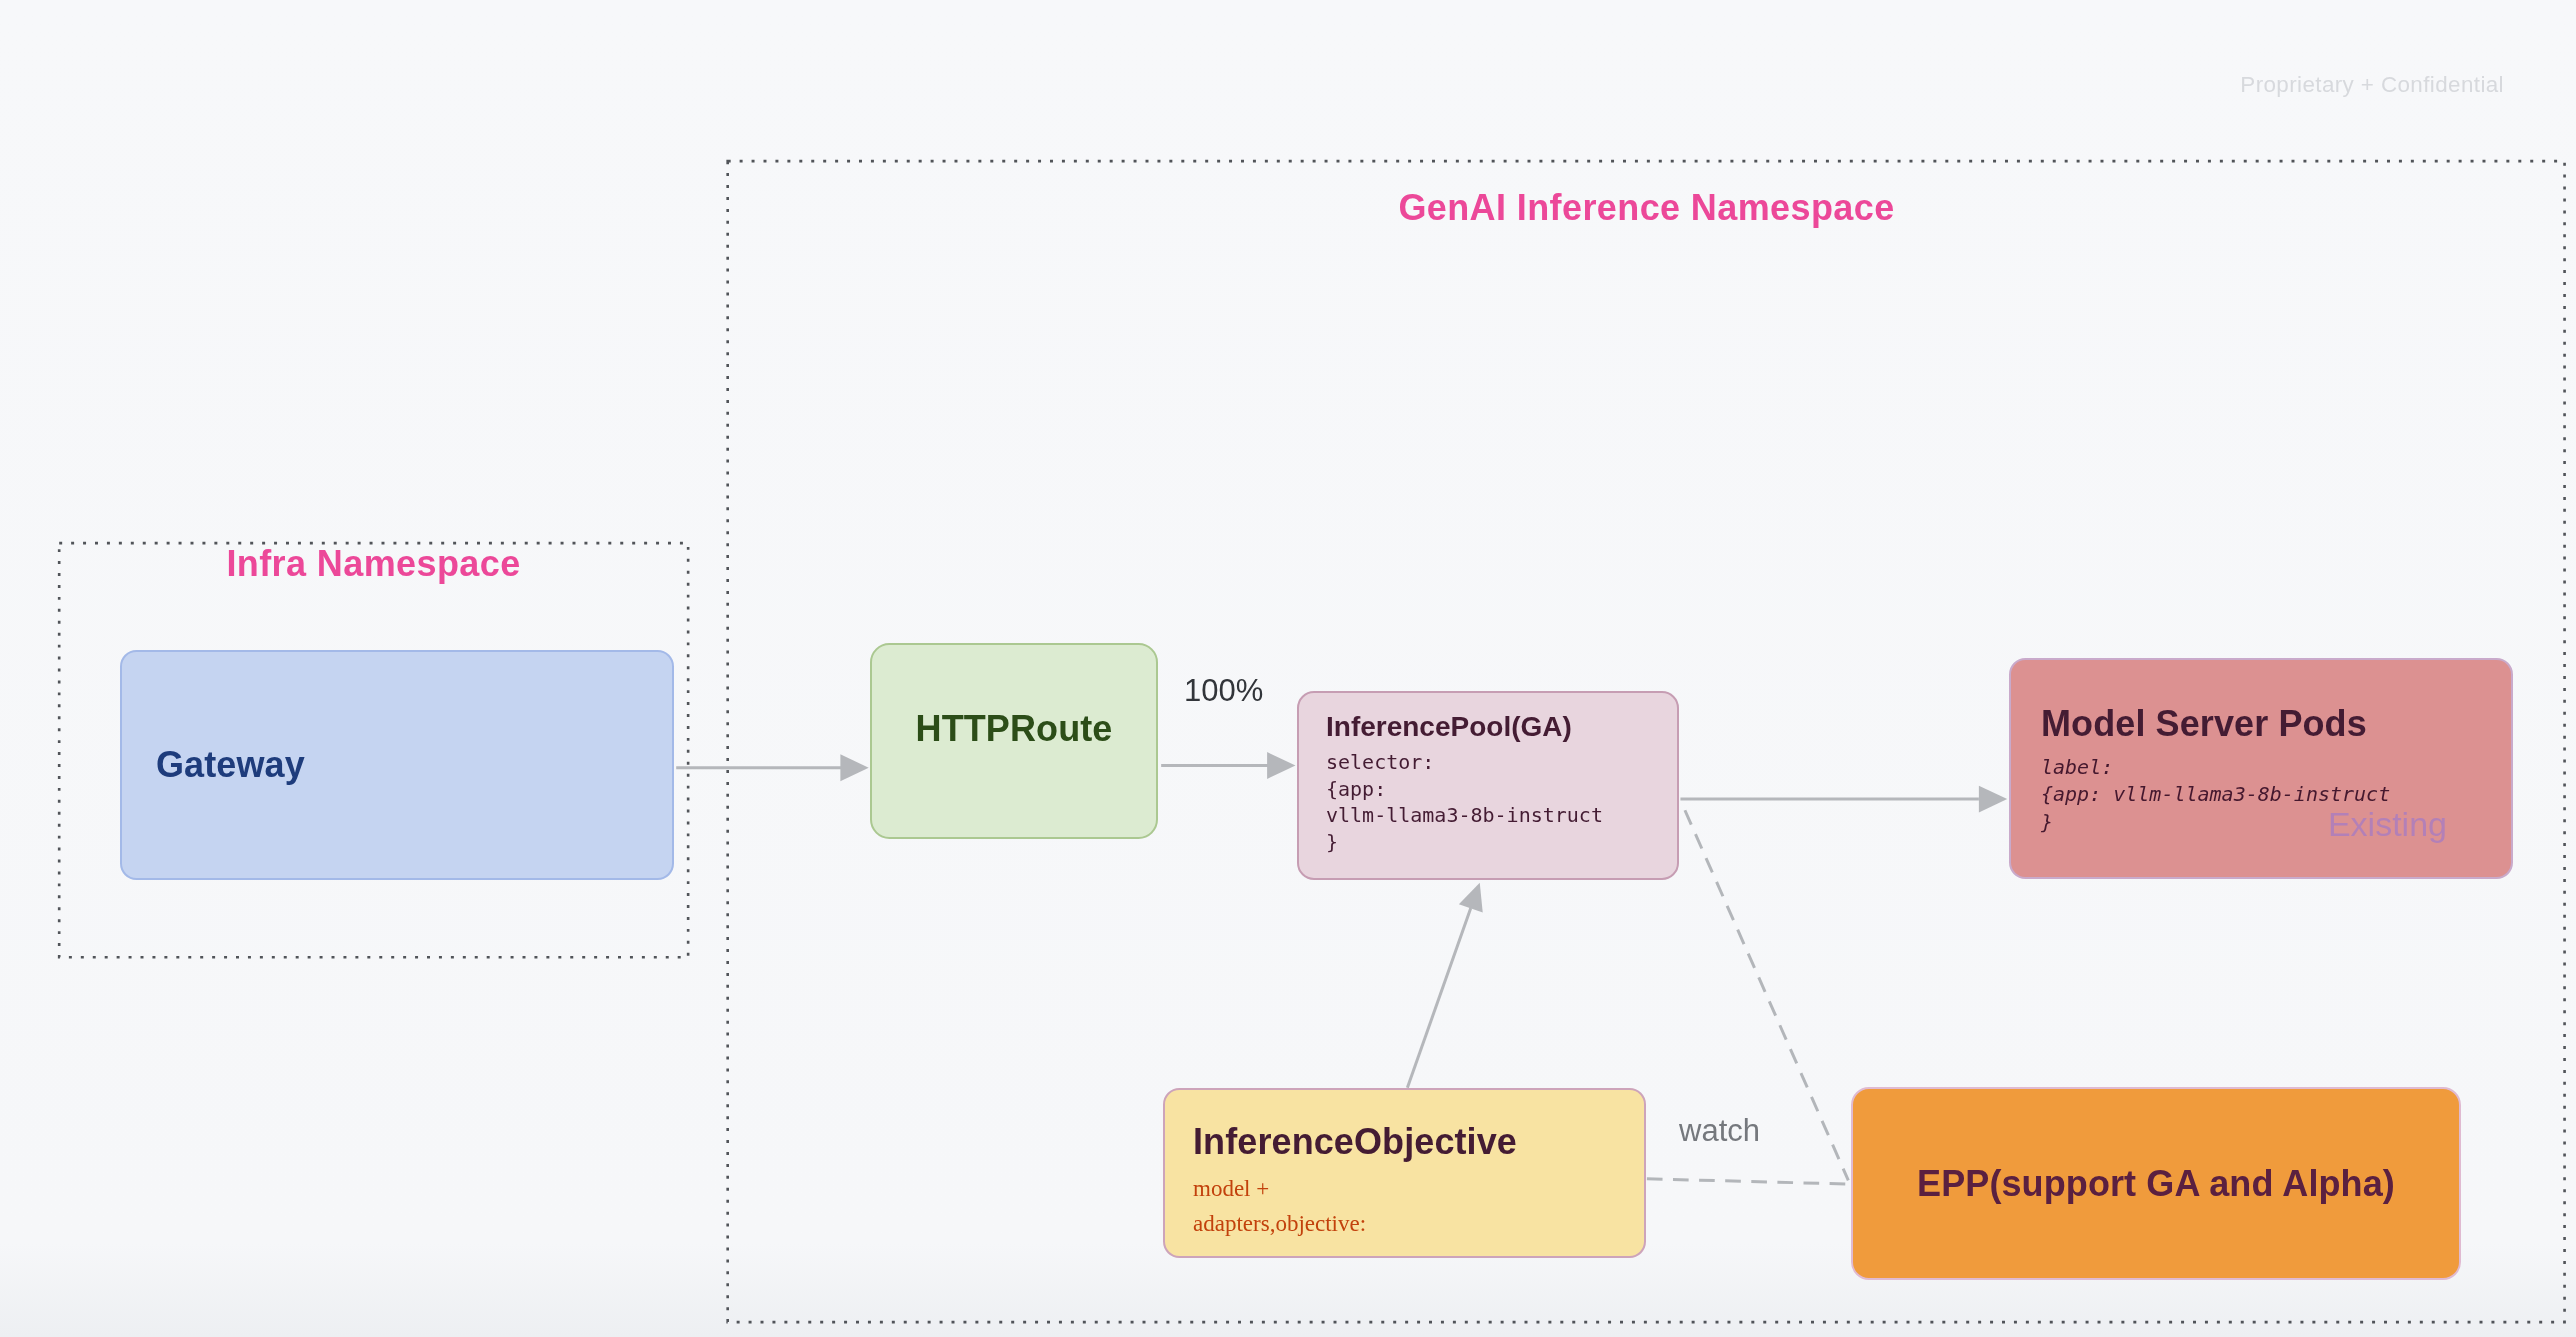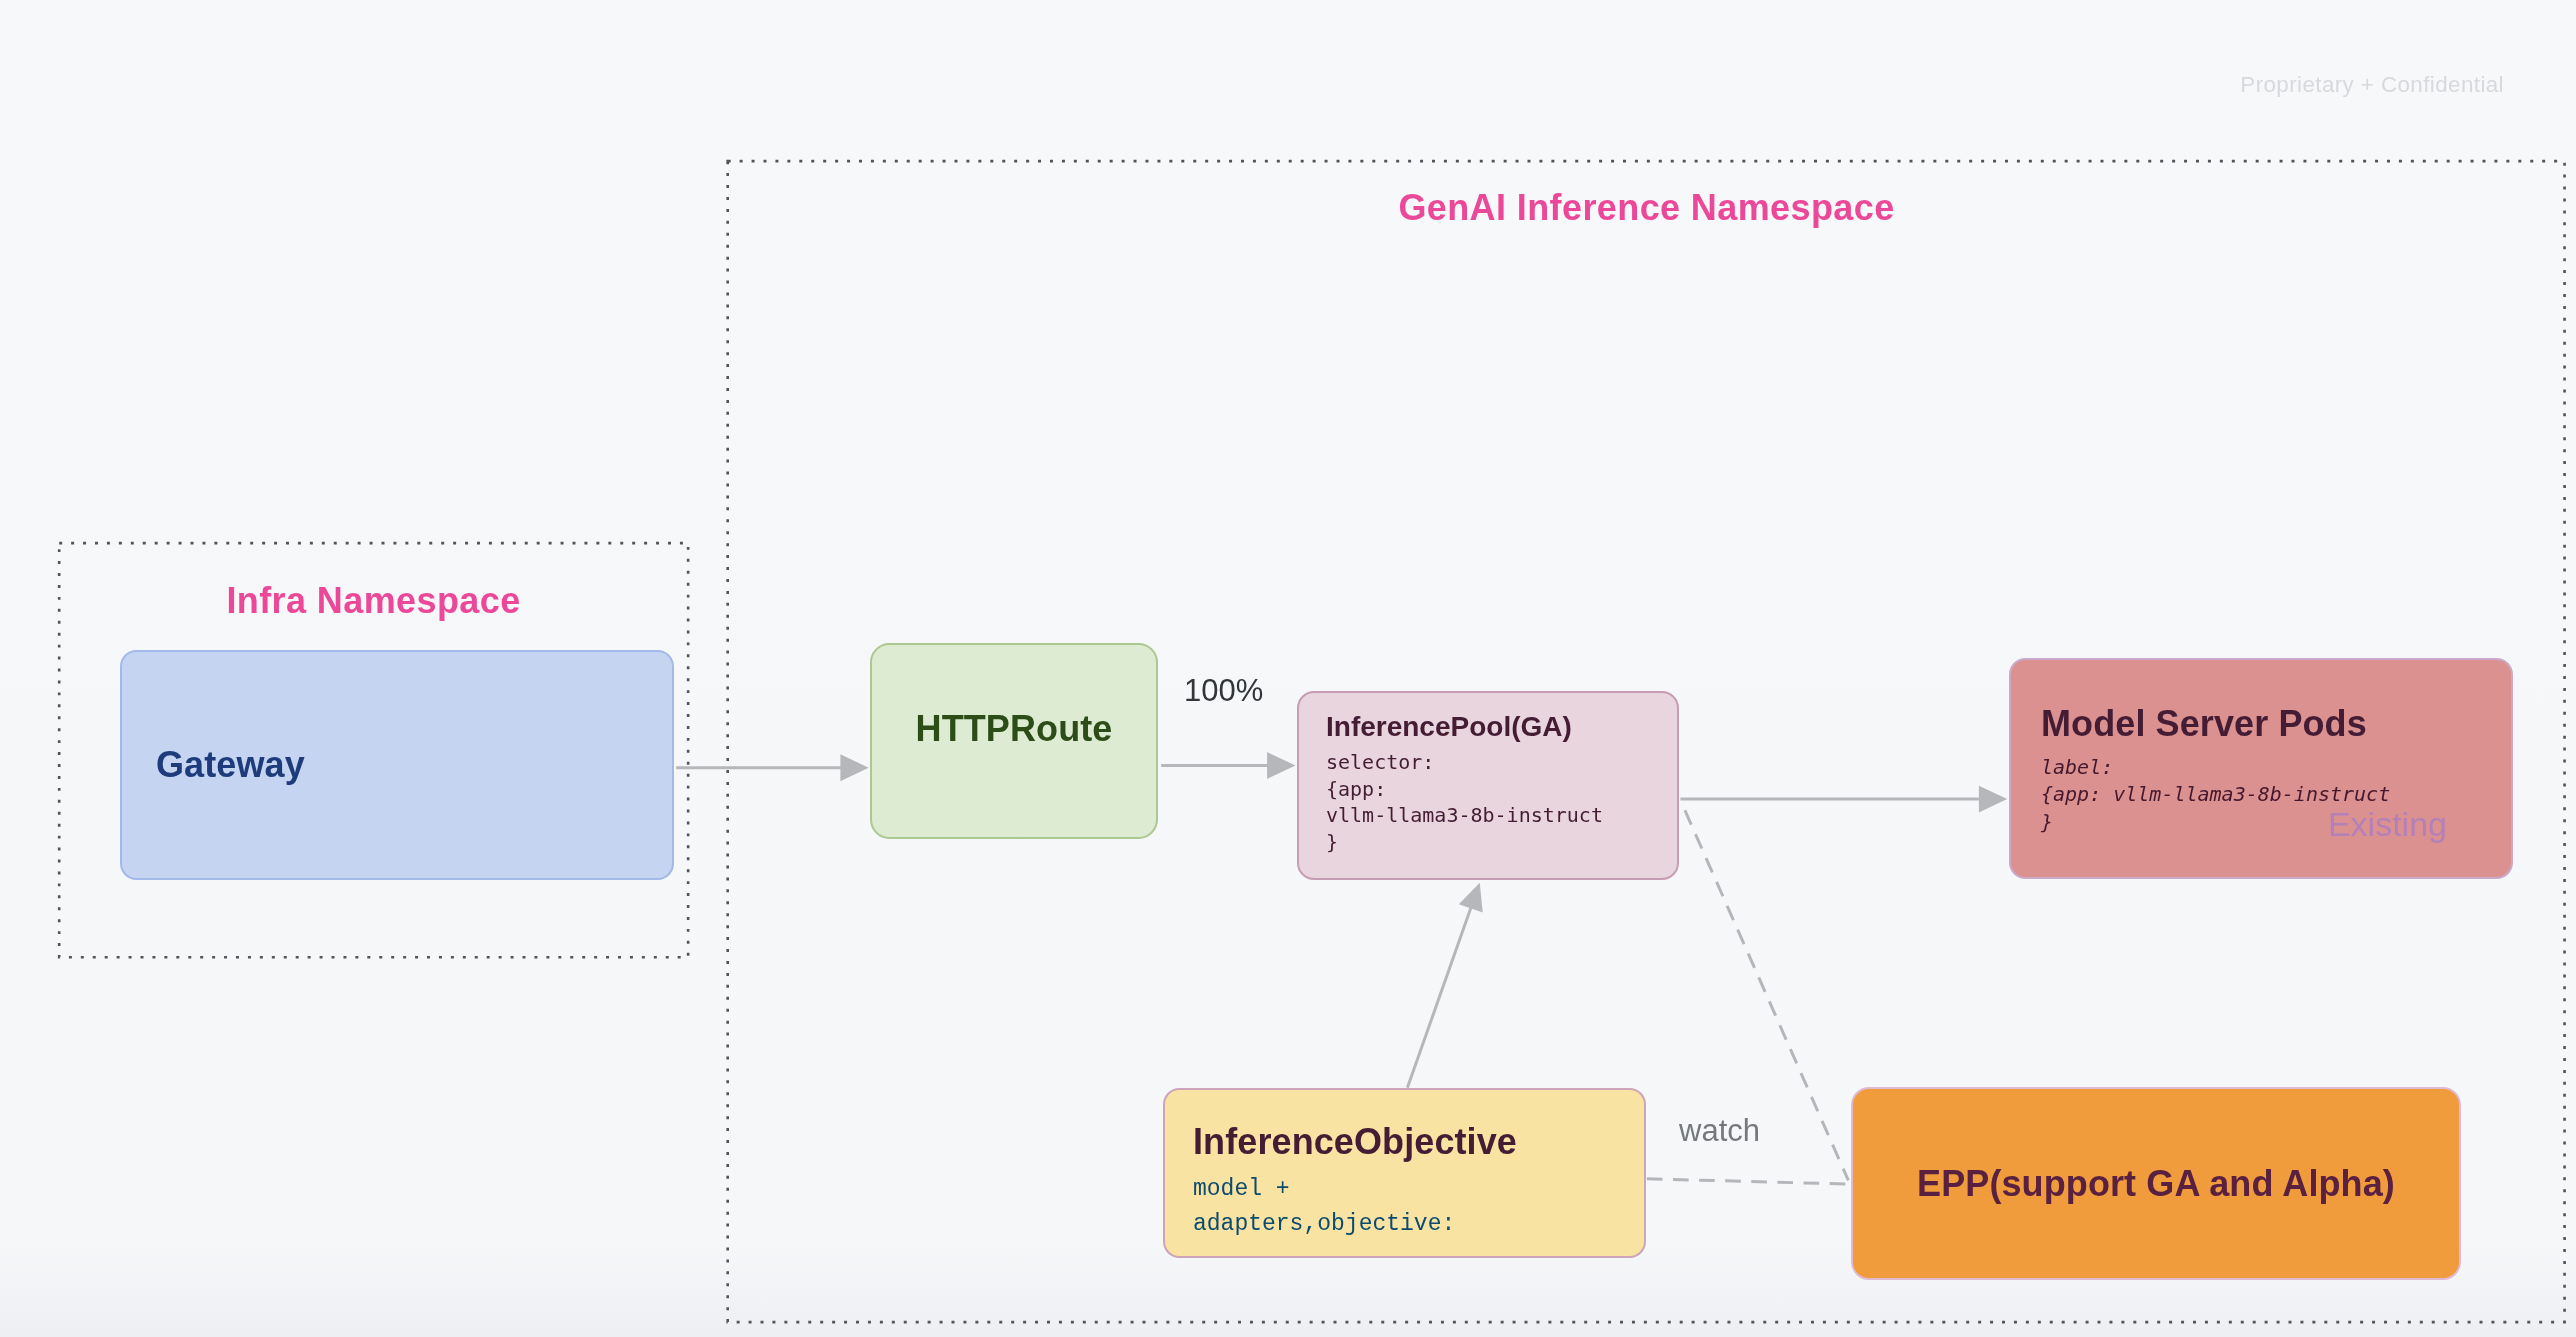--- a/index.html
+++ b/index.html
@@ -37,21 +37,21 @@
   }
   .ns-title {
     position: absolute;
     text-align: center;
     font-size: 36px;
     font-weight: 700;
     color: #ec4899;
     letter-spacing: 0.4px;
   }
   .ns-title.genai { left: 728px; top: 187px;  width: 1837px; }
-  .ns-title.infra { left: 59px;  top: 580px;  width: 629px;  }
+  .ns-title.infra { left: 59px;  top: 543px;  width: 629px;  }
 
   .node {
     position: absolute;
     box-sizing: border-box;
   }
   .node-gateway {
     left: 120px; top: 650px; width: 554px; height: 230px;
     background: #c5d4f1;
     border: 2.2px solid #a3b9e8;
     border-radius: 16.4px;
@@ -113,22 +113,22 @@
   .node-objective {
     left: 1163px; top: 1088px; width: 483px; height: 170px;
     background: #f8e3a2;
     border: 2.2px solid #cda4ba;
     border-radius: 16.4px;
     padding: 31px 0 0 28px;
   }
   .node-objective .big-label { color: #441c33; }
   .node-objective pre {
     margin: 9px 0 0 0;
-    font-family: Liberation Mono, monospace;
-    font-size: 23px; line-height: 1.5; color: #0c4a6e;
+    font-family: Liberation Serif, serif;
+    font-size: 23px; line-height: 1.5; color: #c2410c;
     white-space: pre;
   }
 
   .node-epp {
     left: 1851px; top: 1087px; width: 610px; height: 193px;
     background: #f09b3c;
     border: 2.2px solid #e0bad1;
     border-radius: 18px;
     display: flex; align-items: center; justify-content: center;
   }

